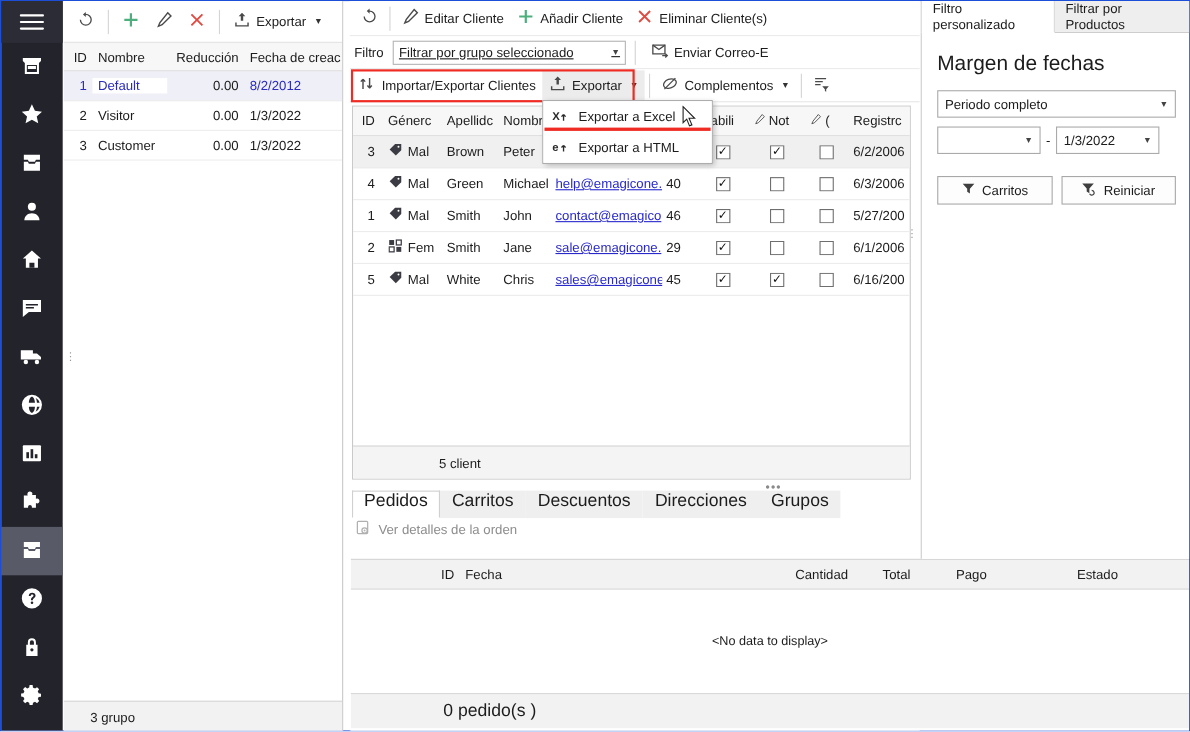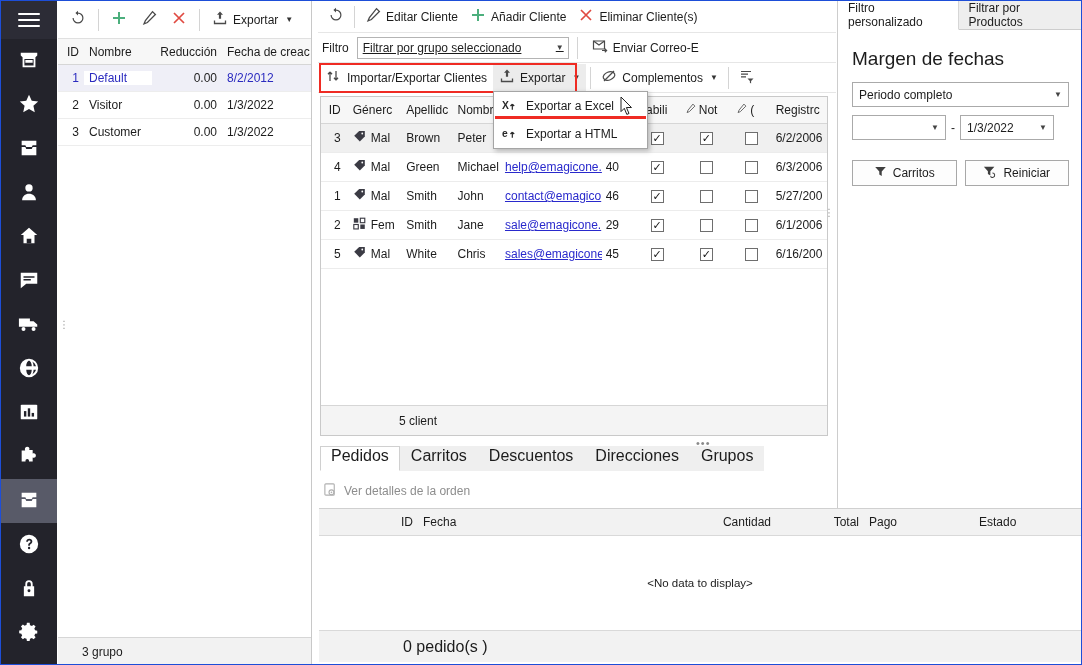--- a/index.html
+++ b/index.html
@@ -160,21 +160,21 @@
   #btabs {
     position: absolute; left: 2px; top: 444px; width: 508px; height: 26px;
     display: flex; align-items: flex-end;
   }
   .btab {
     height: 25px; padding: 0 10px; display: flex; align-items: flex-start;
     font-size: 16px; background: #efefef; border: 1px solid transparent; border-bottom: none;
   }
   .btab.active { background: #ffffff; border: 1px solid #d0d0d0; border-bottom: 1px solid #fff; }
   .orders-action {
-    position: absolute; left: 322px; top: 481px;
+    position: absolute; left: 322px; top: 471px;
     display: flex; align-items: center; gap: 6px;
     font-size: 12px; color: #8d8d8d;
   }
   #otable {
     position: absolute; left: 318px; top: 507px;
     width: 762px; height: 158px;
     background: #ffffff; border-top: 1px solid #d0d0d0;
   }
   .ohead {
     display: flex; height: 27px; align-items: center;
@@ -739,21 +739,21 @@
     <span>Ver detalles de la orden</span>
   </div>
 
   <div id="otable">
     <div class="ohead">
       <div class="cell" style="width:56px"></div>
       <div class="cell" style="width:38px;text-align:right">ID</div>
       <div class="cell" style="width:10px"></div>
       <div class="cell" style="width:200px">Fecha</div>
       <div class="cell" style="width:148px;text-align:right">Cantidad</div>
-      <div class="cell" style="width:88px;text-align:right">Total</div>
+      <div class="cell" style="width:88px;text-align:center">Total</div>
       <div class="cell" style="width:10px"></div>
       <div class="cell" style="width:110px">Pago</div>
       <div class="cell" style="width:90px">Estado</div>
     </div>
     <div class="onodata">&lt;No data to display&gt;</div>
     <div id="ostatus">
       <span>0 pedido(s )</span>
     </div>
   </div>
 

